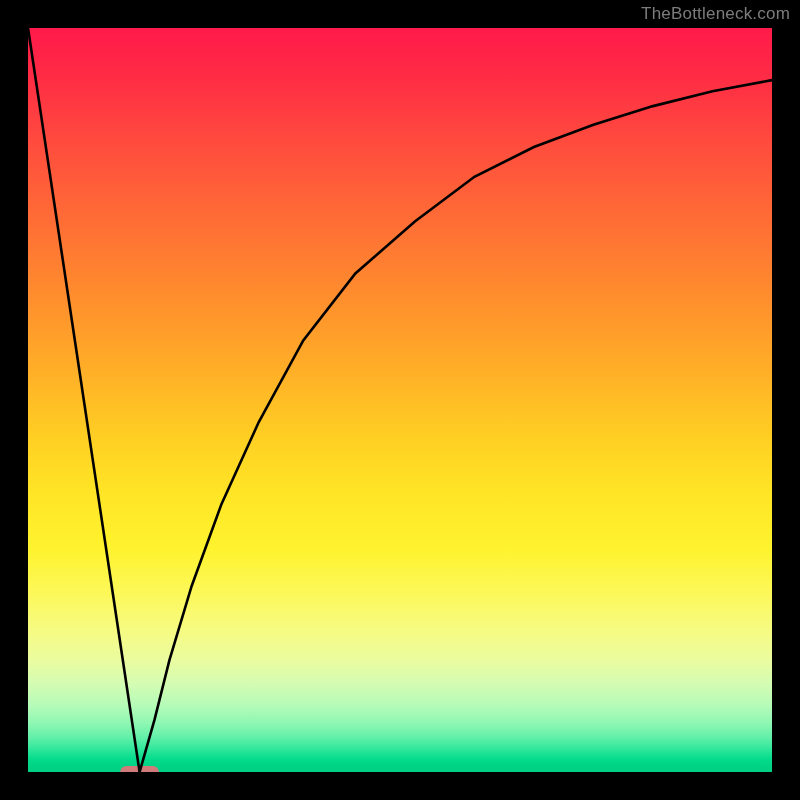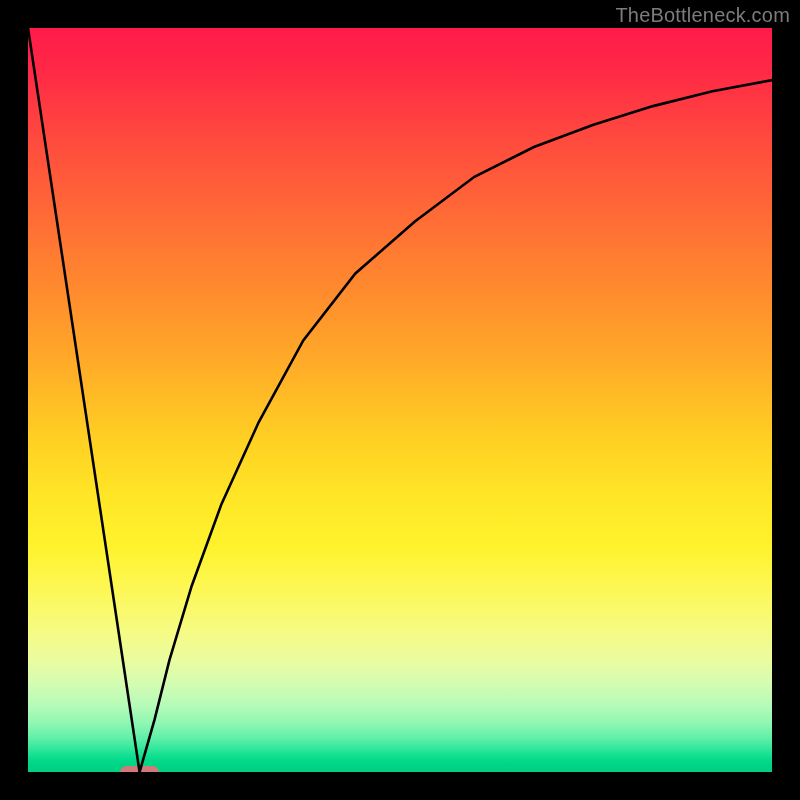--- a/index.html
+++ b/index.html
@@ -52,21 +52,21 @@
     top: 0;
     width: 744px;
     height: 744px;
     display: block;
   }
   .watermark {
     position: absolute;
     top: 4px;
     right: 10px;
     color: #7c7c7c;
-    font-size: 20px;
+    font-size: 17px;
     font-weight: 400;
     letter-spacing: 0.2px;
     user-select: none;
   }
 </style>
 </head>
 <body>
 
 <div class="frame">
   <div class="plot">

